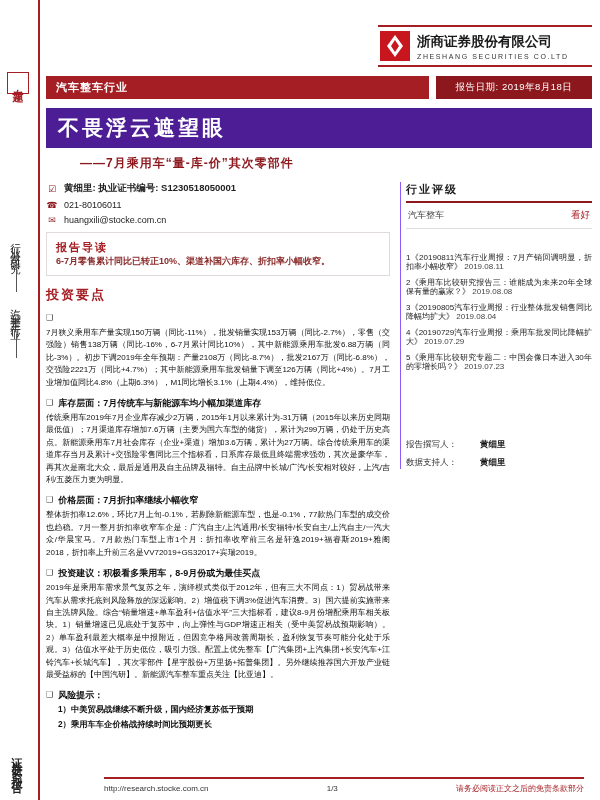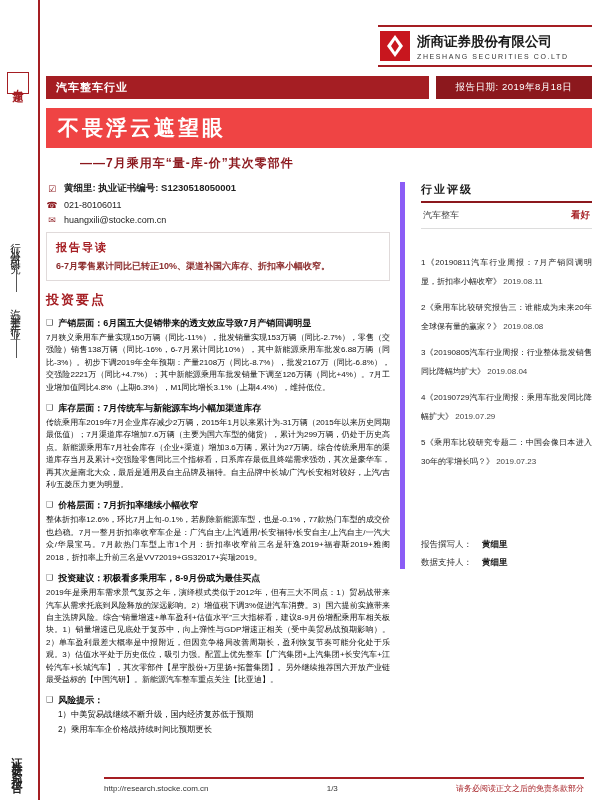--- a/index.html
+++ b/index.html
@@ -27,57 +27,57 @@
   .logo-mark { width:30px; height:30px; flex:0 0 auto; }
   .brand-cn { font-size:13.5px; font-weight:bold; color:#1a1a1a; white-space:nowrap; }
   .brand-en { font-size:7px; letter-spacing:1.6px; color:#333; margin-top:2px; white-space:nowrap; }
 
   .band { display:flex; margin-top:9px; }
   .band-left { flex:1; background:#a51e23; color:#fff; font-size:11px; font-weight:bold;
                padding:4px 10px; letter-spacing:1px; }
   .band-right { width:156px; margin-left:7px; background:#8c181d; color:#fff; font-size:9.5px;
                padding:5px 8px; text-align:center; letter-spacing:0.5px; }
 
-  .title-bar { margin-top:9px; background:#ef4444; color:#fff; font-size:21px; font-weight:bold;
+  .title-bar { margin-top:9px; background:#4c1d95; color:#fff; font-size:21px; font-weight:bold;
                padding:6px 12px; letter-spacing:3px; }
   .subtitle { color:#8c181d; font-weight:bold; font-size:12px; padding:7px 0 0 34px; letter-spacing:1px; }
 
   .cols { display:flex; margin-top:10px; align-items:flex-start; }
   .left-col { flex:1; min-width:0; padding-right:10px; }
-  .right-col { width:192px; flex:0 0 auto; border-left:5px solid #8b5cf6; padding-left:16px; }
+  .right-col { width:192px; flex:0 0 auto; border-left:1px solid #8b5cf6; padding-left:5px; }
 
   
   .a-row { display:flex; align-items:center; gap:6px; font-size:9px; color:#222; margin-bottom:5px; }
   .a-row .a-icon { color:#8c181d; font-size:9px; width:12px; text-align:center; }
   .a-row.name { font-weight:bold; font-size:9.5px; }
 
   
   .guide-box { margin-top:7px; border:1px solid #e0dada; padding:7px 9px; }
   .guide-title { color:#a51e23; font-weight:bold; font-size:11px; letter-spacing:2px; }
-  .guide-text { color:#8a2a2a; font-weight:bold; font-size:9px; margin-top:5px; line-height:13px; }
+  .guide-text { color:#8a2a2a; font-weight:bold; font-size:9px; line-height:13px; }
 
   .kp-title { margin-top:10px; color:#a51e23; font-weight:bold; font-size:13px; letter-spacing:2px; }
 
   .section { margin-top:8px; }
   .sec-head { display:flex; gap:5px; font-size:9px; font-weight:bold; color:#111; line-height:12px; }
   .sec-bullet { color:#333; font-size:8px; }
   .sec-body { margin-top:3px; font-size:8px; line-height:12.4px; color:#111; text-align:justify; }
-  .risk-item { font-size:8.3px; line-height:13px; color:#111; margin-top:2px; padding-left:12px; }
+  .risk-item { font-size:8.3px; line-height:13px; color:#111; margin-top:2px; padding-left:12px;font-weight:bold; }
 
   
   .rc-title { font-size:11px; font-weight:bold; color:#1a1a1a; letter-spacing:2px;
               border-bottom:2px solid #8c181d; padding-bottom:4px; }
   .rating-row { display:flex; justify-content:space-between; align-items:center;
               border-bottom:1px solid #ddd; padding:6px 2px; font-size:9px; color:#444; }
-  .rating-val { color:#a51e23; font-weight:bold; font-size:9.5px; }
+  .rating-val { color:#a51e23; font-weight:normal; font-size:9.5px; }
   .related { margin-top:24px; }
-  .report-item { font-size:8px; line-height:19px; color:#222; margin-top:7px; text-align:justify; }
+  .report-item { font-size:8px; line-height:9px; color:#222; margin-top:7px; text-align:justify; }
   .report-date { color:#444; }
   .contacts { margin-top:68px; font-size:8.5px; color:#333; }
-  .contact-row { display:flex; gap:10px; margin-top:6px; }
+  .contact-row { display:flex; gap:23px; margin-top:6px; }
   .contact-name { font-weight:bold; color:#111; }
 
   
   .footer { position:absolute; left:58px; right:8px; bottom:6px; border-top:2px solid #a51e23;
             padding-top:4px; display:flex; justify-content:space-between; align-items:center; font-size:8px; }
   .footer .url { color:#333; }
   .footer .page-num { color:#333; }
   .footer .disclaimer { color:#a51e23; }
 </style>
 </head>
@@ -145,21 +145,20 @@
         <div class="guide-box">
           <div class="guide-title">报告导读</div>
           <div class="guide-text">6-7月零售累计同比已转正10%、渠道补国六库存、折扣率小幅收窄。</div>
         </div>
 
         <div class="kp-title">投资要点</div>
 
         <div class="section">
           <div class="sec-head">
             <span class="sec-bullet">❑</span>
-            <span>产销层面：6月国五大促销带来的透支效应导致7月产销回调明显</span>
           </div>
           <div class="sec-body">7月狭义乘用车产量实现150万辆（同比-11%），批发销量实现153万辆（同比-2.7%），零售（交强险）销售138万辆（同比-16%，6-7月累计同比10%），其中新能源乘用车批发6.88万辆（同比-3%）。初步下调2019年全年预期：产量2108万（同比-8.7%），批发2167万（同比-6.8%），交强险2221万（同比+4.7%）；其中新能源乘用车批发销量下调至126万辆（同比+4%）。7月工业增加值同比4.8%（上期6.3%），M1同比增长3.1%（上期4.4%），维持低位。</div>
         </div>
 
         <div class="section">
           <div class="sec-head">
             <span class="sec-bullet">❑</span>
             <span>库存层面：7月传统车与新能源车均小幅加渠道库存</span>
           </div>
           <div class="sec-body">传统乘用车2019年7月企业库存减少2万辆，2015年1月以来累计为-31万辆（2015年以来历史同期最低值）；7月渠道库存增加7.6万辆（主要为国六车型的储货），累计为299万辆，仍处于历史高点。新能源乘用车7月社会库存（企业+渠道）增加3.6万辆，累计为27万辆。综合传统乘用车的渠道库存当月及累计+交强险零售同比三个指标看，日系库存最低且终端需求强劲，其次是豪华车，再其次是南北大众，最后是通用及自主品牌及福特。自主品牌中长城/广汽/长安相对较好，上汽/吉利/五菱压力更为明显。</div>

